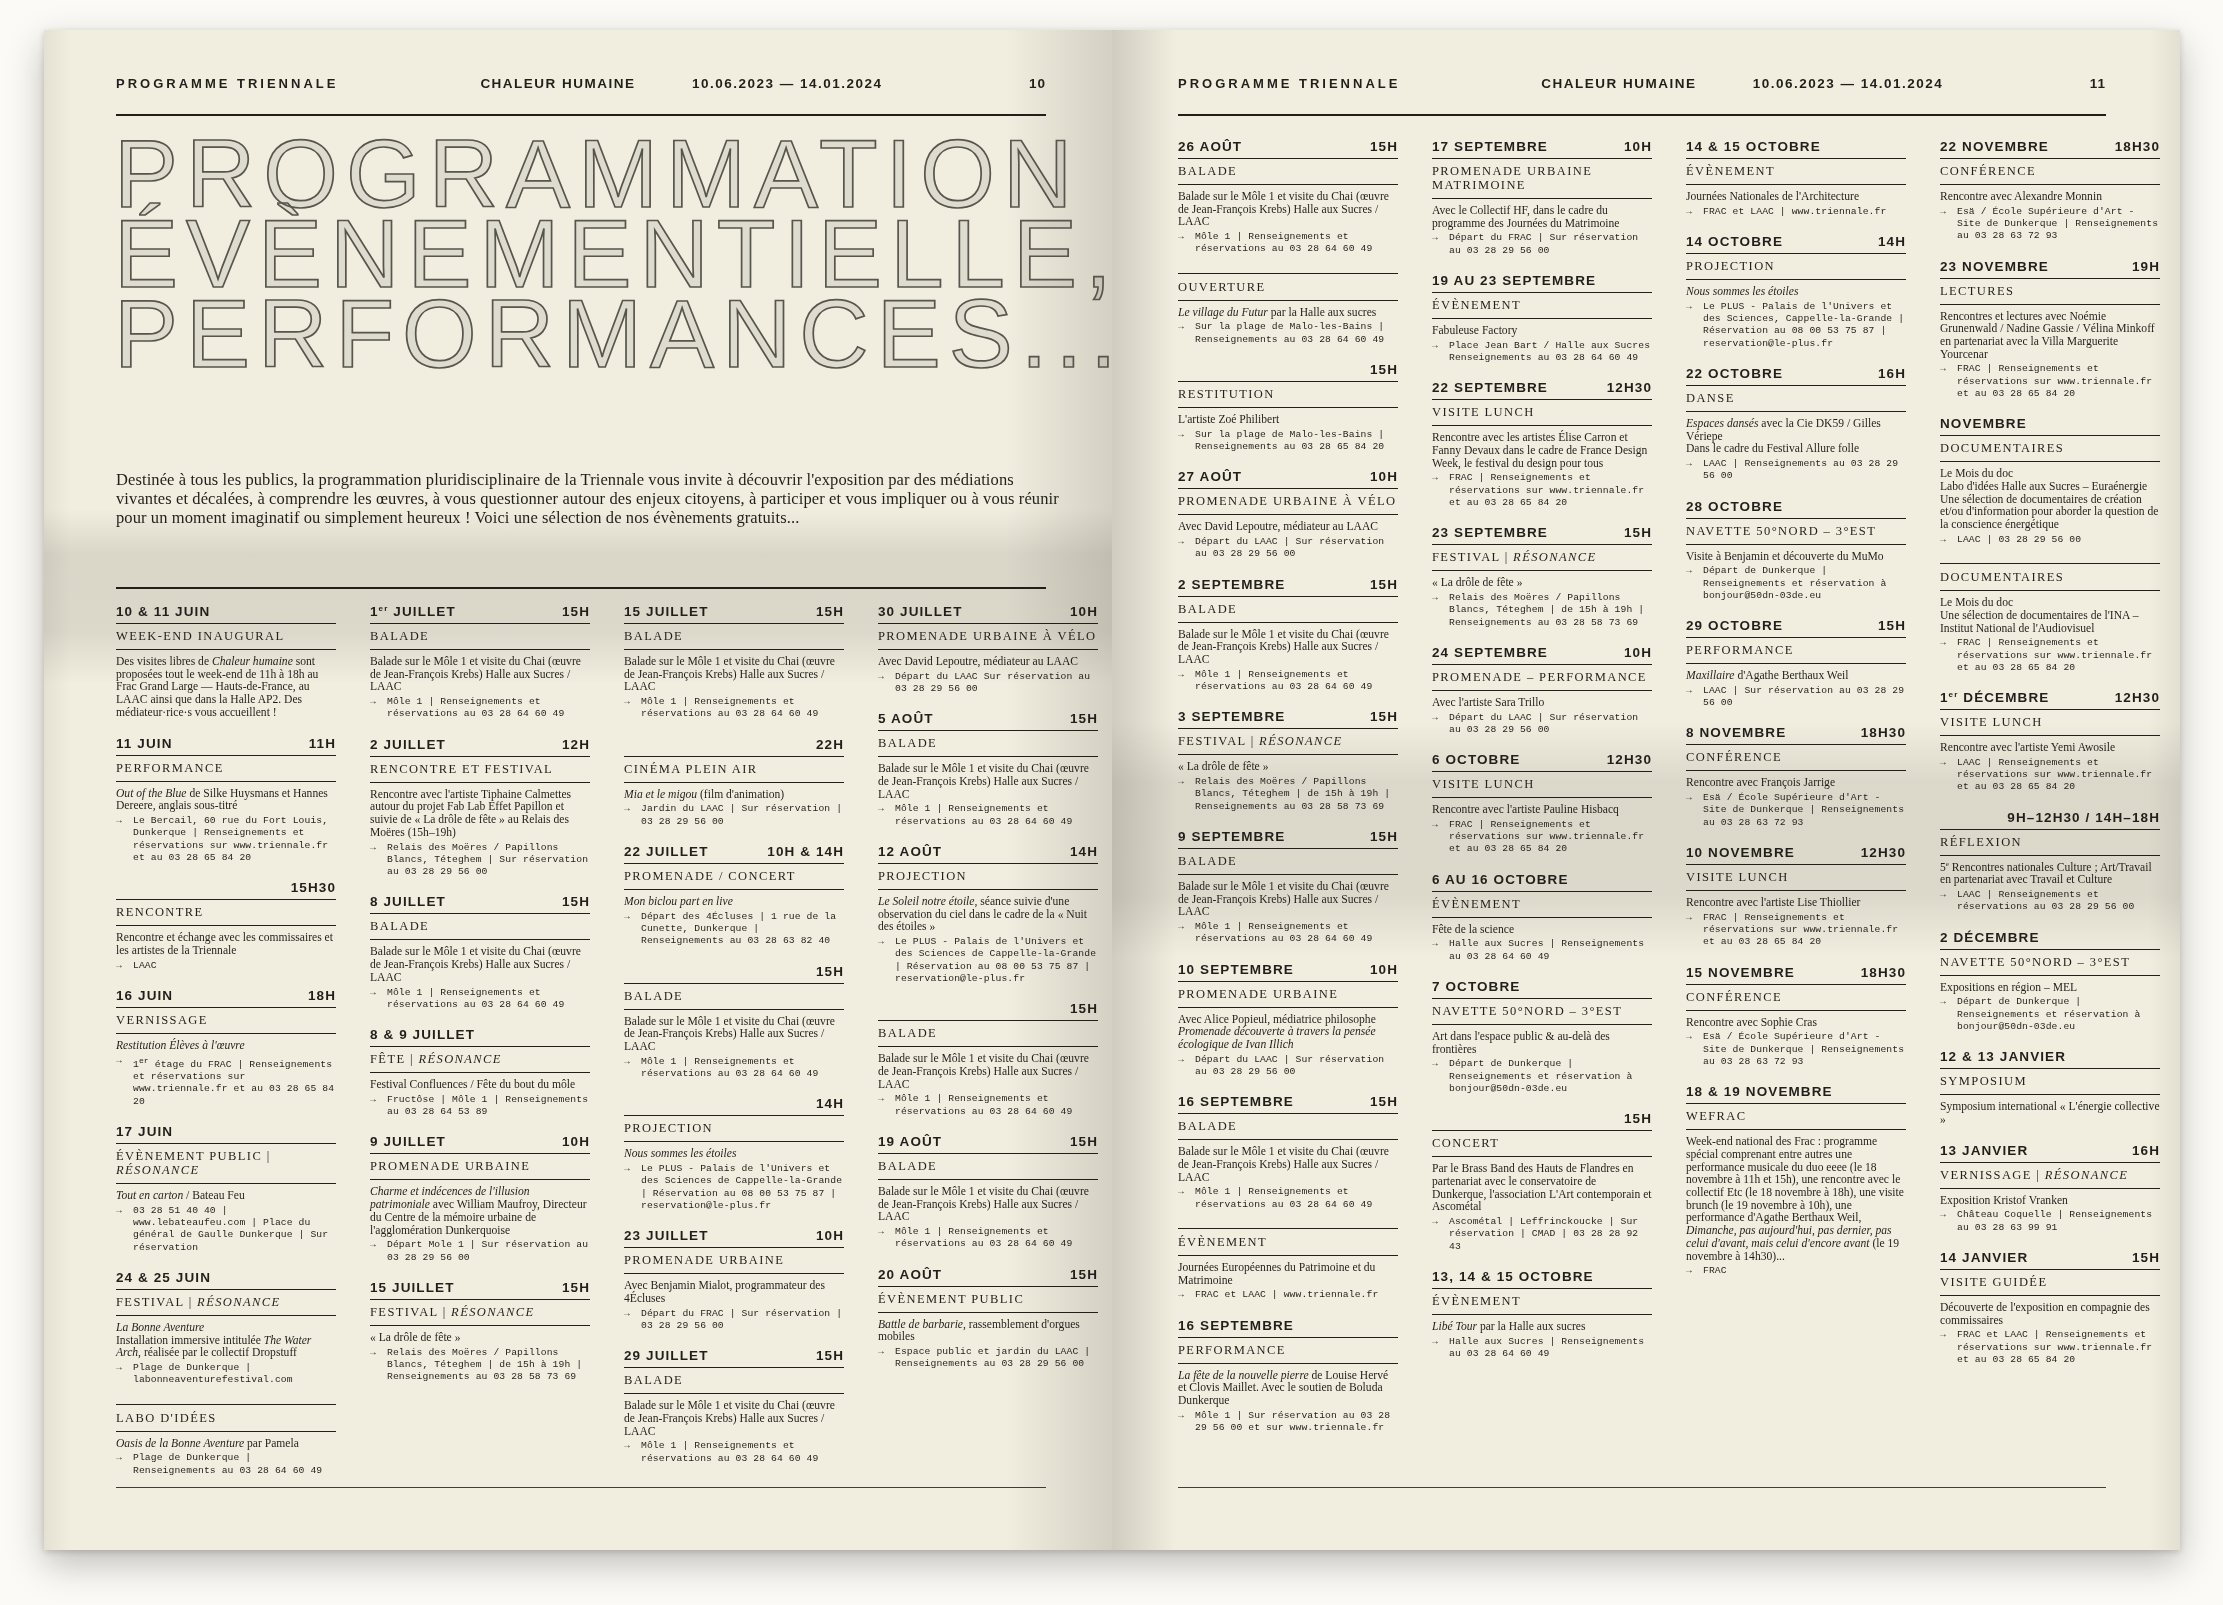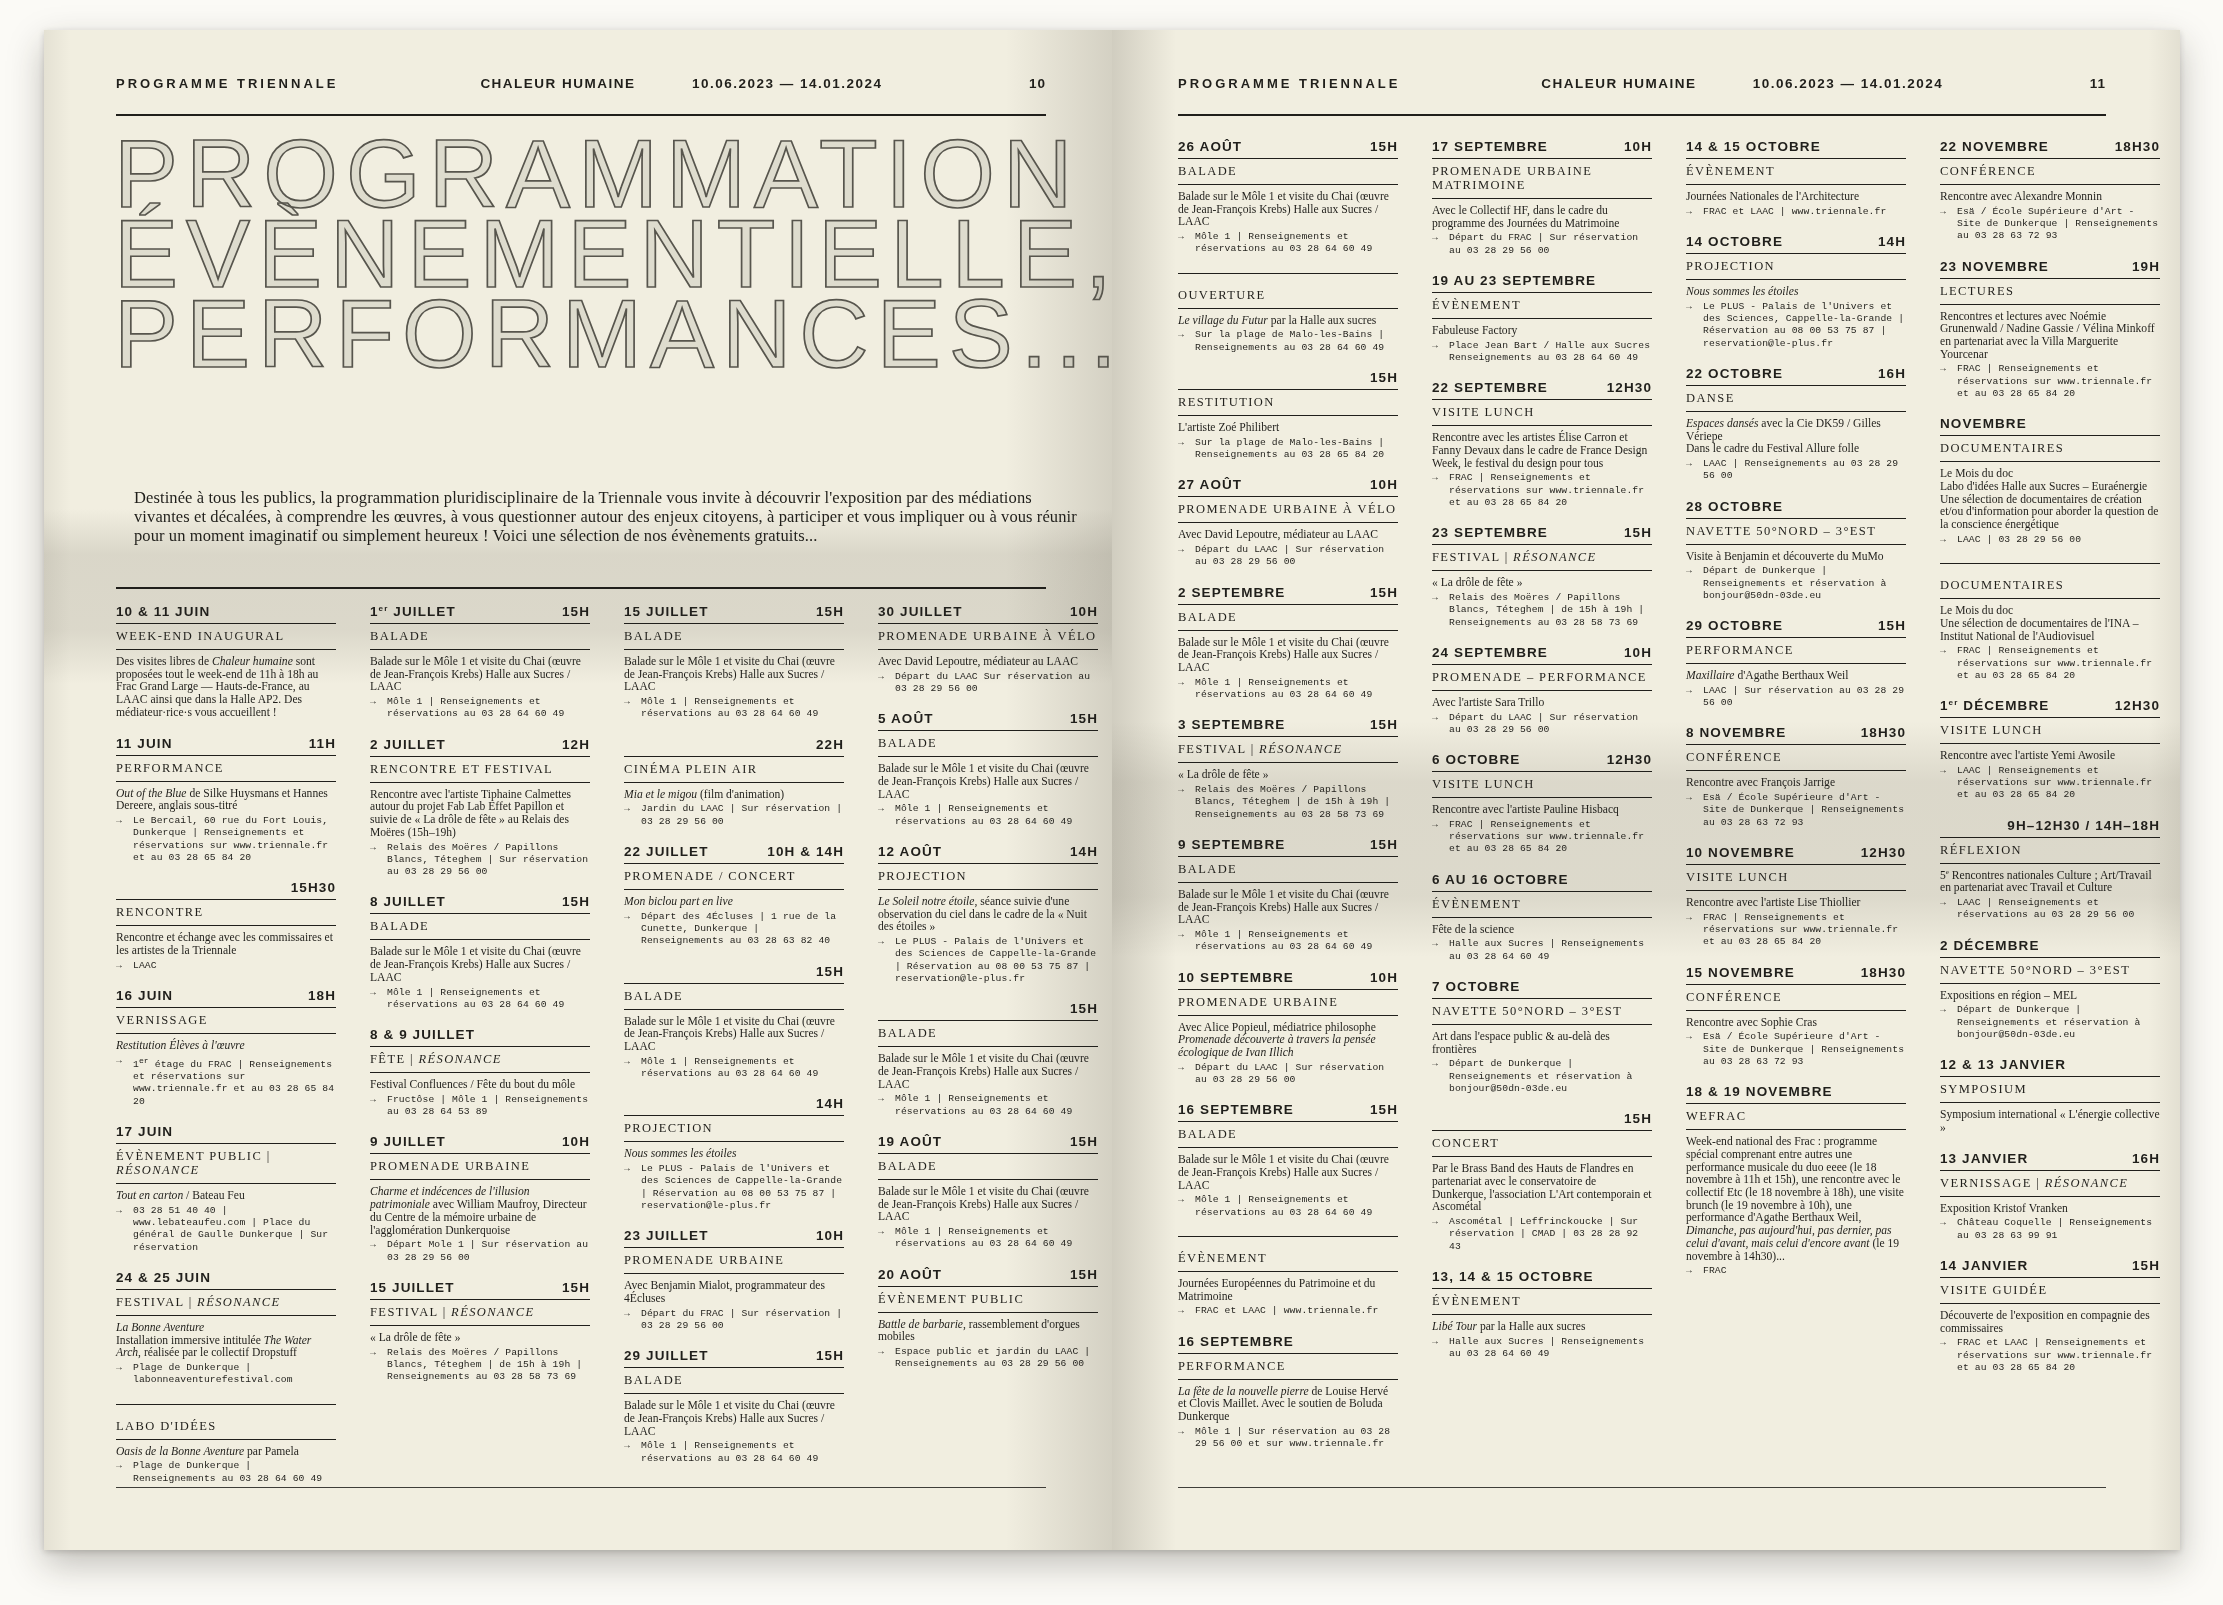--- a/index.html
+++ b/index.html
@@ -30,36 +30,36 @@
   .hdr .num{width:46px;text-align:right;font-size:13.5px;font-weight:700;letter-spacing:1px}
   .hdr-rule{position:absolute;top:84px;height:2px;background:var(--ink,#201f1b)}
   .page-left .hdr-rule{left:72px;width:930px}
   .page-right .hdr-rule{left:66px;width:928px}
   
   .display{position:absolute;left:70px;top:104px;white-space:nowrap;
            font-weight:400;font-size:96px;line-height:80px;letter-spacing:8px;
            color:rgba(90,88,80,.12);-webkit-text-stroke:1.7px var(--outline,#57554d)}
   .display div{height:80px}
   
-  .intro{position:absolute;left:72px;top:440px;width:946px;margin:18px;
+  .intro{position:absolute;left:72px;top:440px;width:946px;margin:0;
          font-family:"Liberation Serif",serif;font-size:16.5px;line-height:19px;letter-spacing:.1px}
   .grid-rule{position:absolute;left:72px;top:557px;width:930px;height:1.5px;background:var(--ink,#201f1b)}
   
   .grid{position:absolute;display:flex;gap:34px}
   .page-left .grid{left:72px;top:575px;width:930px}
   .page-right .grid{left:66px;top:110px;width:928px}
   .col{width:220px;flex:none}
   .entry{margin-bottom:17px}
   .row{display:flex;justify-content:space-between;align-items:baseline;
        border-bottom:1.5px solid var(--ink,#201f1b);padding-bottom:4px}
   .dd,.tt{font-size:13.5px;line-height:14px;font-weight:700;letter-spacing:1.1px;white-space:nowrap}
   .dd sup,.cat sup,.s sup{font-size:60%;vertical-align:super;line-height:0}
   .cat{border-bottom:1.5px solid var(--ink,#201f1b);padding:5px 0 6px;
        font-family:"Liberation Serif",serif;font-size:12.5px;line-height:14px;letter-spacing:1.4px}
-  .cat.top{border-top:1.5px solid var(--ink,#201f1b);padding-top:14px}
+  .cat.top{border-top:1.5px solid var(--ink,#201f1b);padding-top:6px}
   .cat em{font-style:italic}
   .bd{padding-top:6px}
   p.s{margin:0;font-family:"Liberation Serif",serif;font-size:11.6px;line-height:12.7px}
   p.s em{font-style:italic}
   p.m{margin:2px 0 0;font-family:"Liberation Mono",monospace;font-size:9.7px;line-height:12.3px;
       position:relative;padding-left:17px;letter-spacing:.1px}
   p.m .arr{position:absolute;left:0;top:0}
   .foot-rule{position:absolute;top:1457px;height:1px;background:rgba(32,31,27,.85)}
   .page-left .foot-rule{left:72px;width:930px}
   .page-right .foot-rule{left:66px;width:928px}

